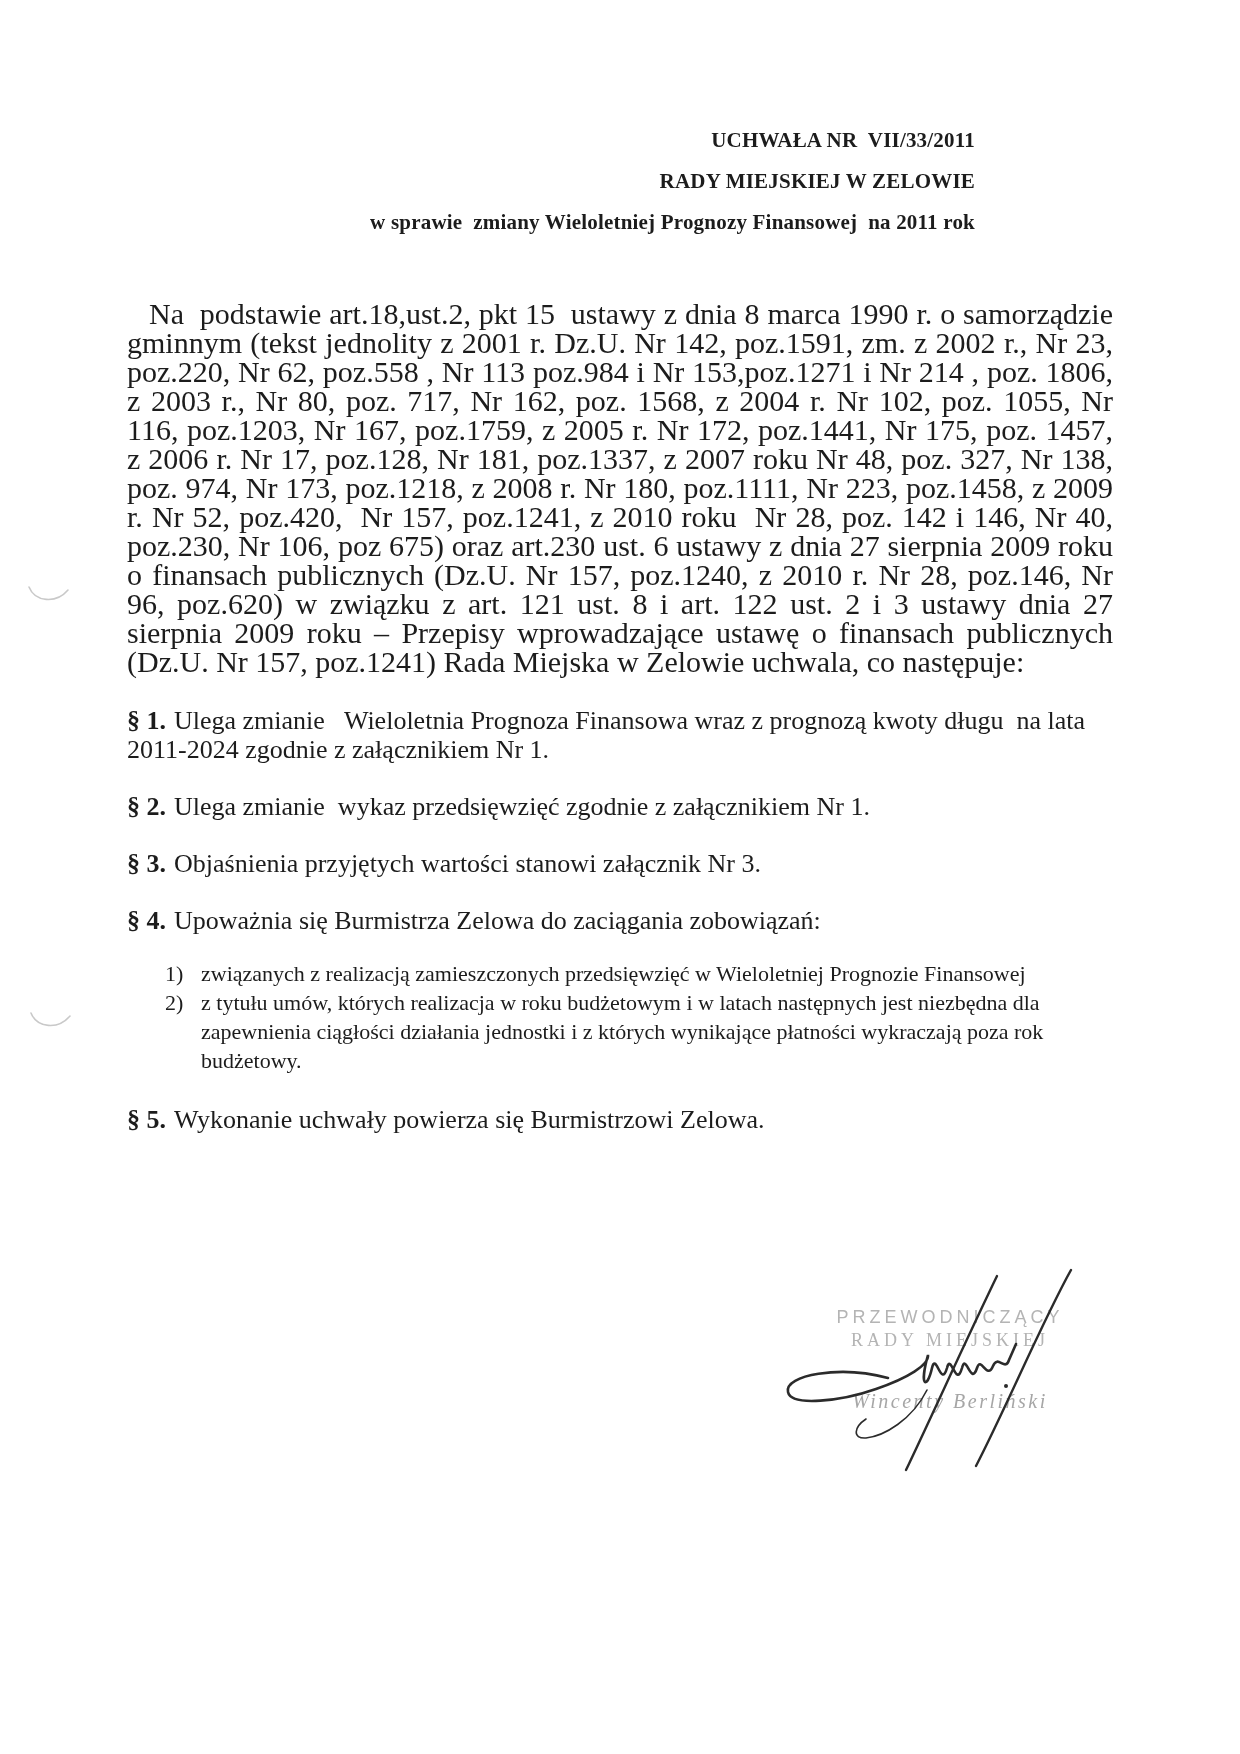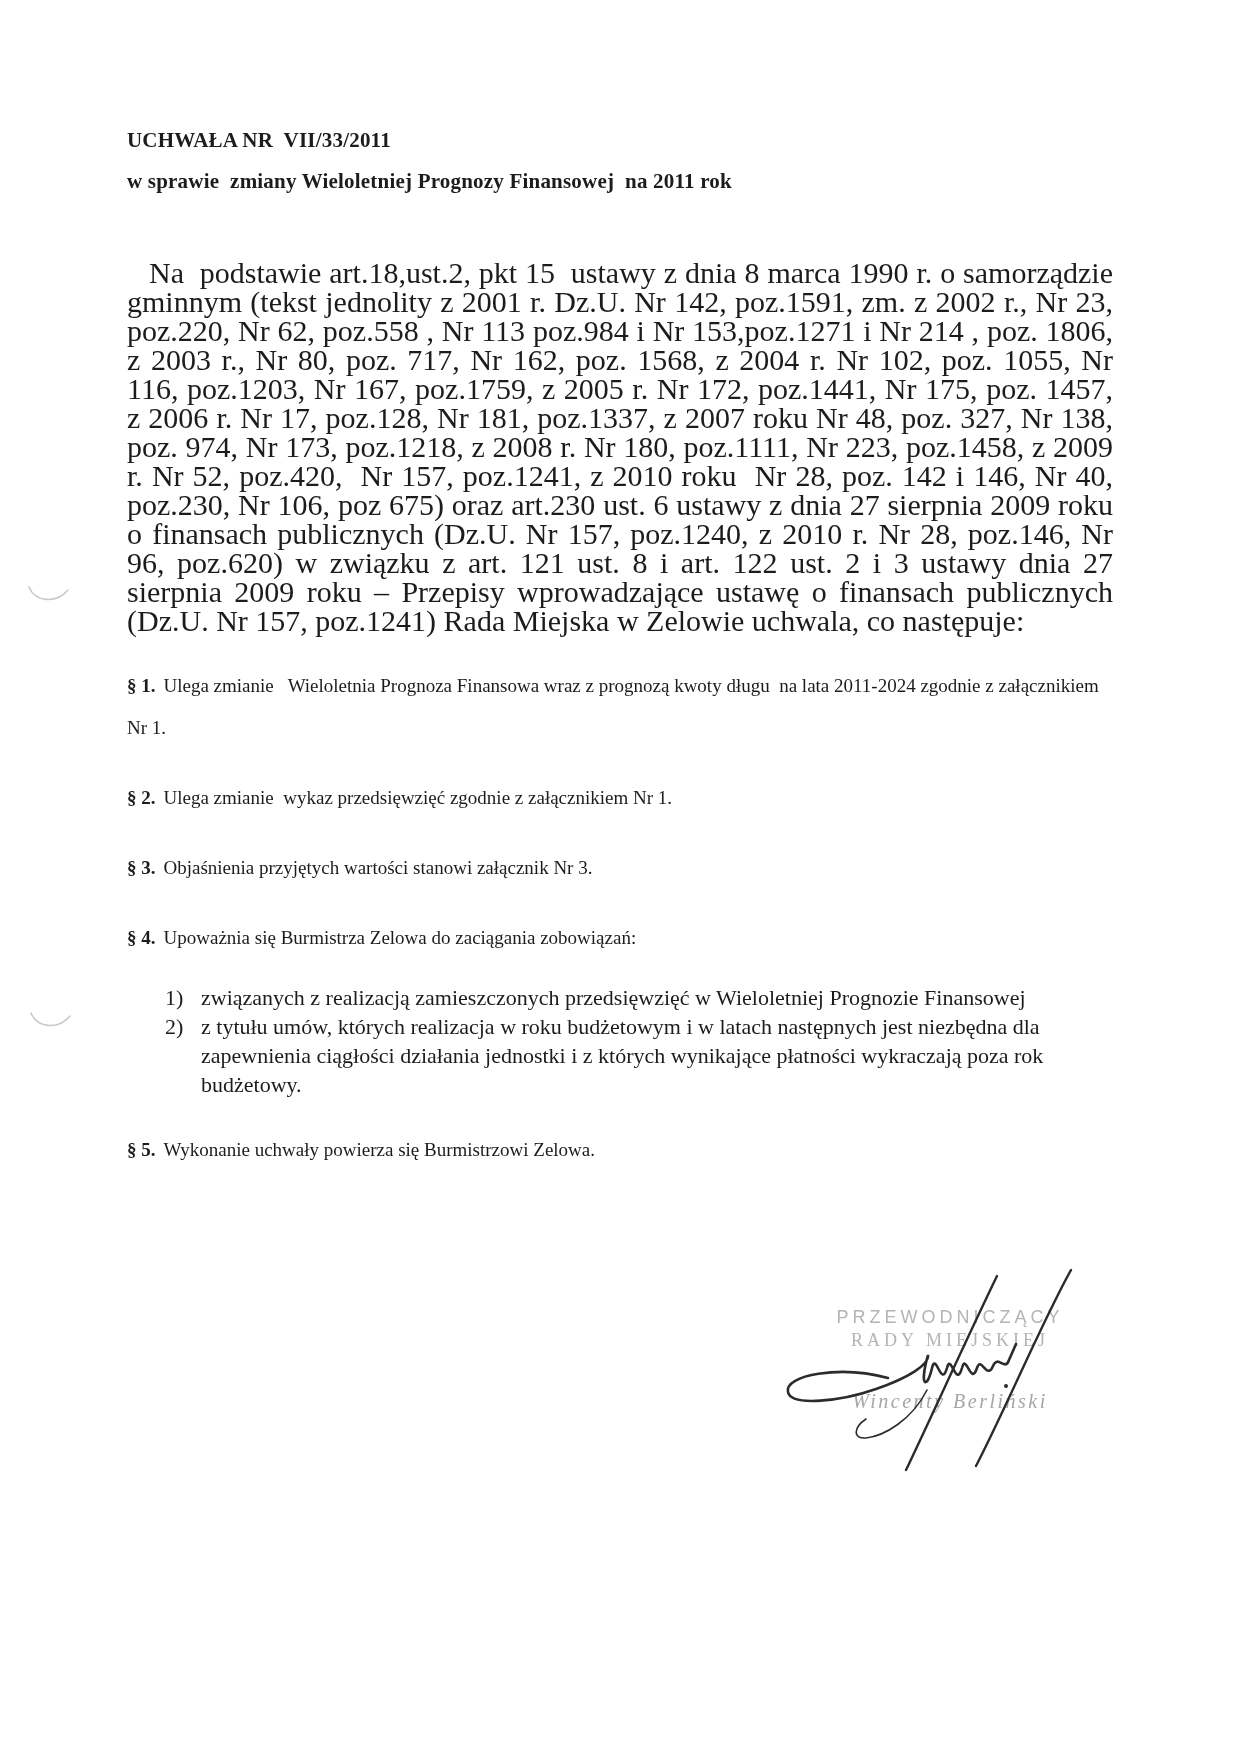--- a/index.html
+++ b/index.html
@@ -13,42 +13,42 @@
     overflow: hidden;
   }
   .content {
     position: absolute;
     left: 127px;
     top: 128px;
     width: 986px;
   }
   .headings {
     width: 848px;
-    text-align: left;
+    text-align: right;
   }
   .h-line {
     font-weight: bold;
     font-size: 21px;
     line-height: 25px;
     margin: 0 0 16px 0;
     white-space: pre-wrap;
     letter-spacing: 0.2px;
   }
   .preamble {
     margin: 64px 0 0 0;
     font-size: 30px;
     line-height: 29px;
     text-align: justify;
     text-indent: 22px;
     white-space: pre-wrap;
   }
   .section {
     margin: 28px 0 0 0;
-    font-size: 19px;
-    line-height: 42px;
+    font-size: 26px;
+    line-height: 29px;
     white-space: pre-wrap;
   }
   .section.first { margin-top: 30px; }
   .sec-label { font-weight: bold; margin-right: 8px; }
   .olist { margin: 24px 0 0 38px; }
   .li { display: flex; font-size: 22px; line-height: 29px; }
   .li-num { flex: 0 0 36px; }
   .li-text { flex: 1 1 auto; white-space: pre-wrap; }
   .signature-block {
     position: absolute;
@@ -85,20 +85,21 @@
 </style>
 </head>
 <body>
 
 <div class="page">
 
   <div class="content">
 
     <div class="headings">
       <p class="h-line">UCHWAŁA NR  VII/33/2011</p>
+      <p class="h-line">RADY MIEJSKIEJ W ZELOWIE</p>
       <p class="h-line">w sprawie  zmiany Wieloletniej Prognozy Finansowej  na 2011 rok</p>
     </div>
 
     <p class="preamble">Na  podstawie art.18,ust.2, pkt 15  ustawy z dnia 8 marca 1990 r. o samorządzie gminnym (tekst jednolity z 2001 r. Dz.U. Nr 142, poz.1591, zm. z 2002 r., Nr 23, poz.220, Nr 62, poz.558 , Nr 113 poz.984 i Nr 153,poz.1271 i Nr 214 , poz. 1806, z 2003 r., Nr 80, poz. 717, Nr 162, poz. 1568, z 2004 r. Nr 102, poz. 1055, Nr 116, poz.1203, Nr 167, poz.1759, z 2005 r. Nr 172, poz.1441, Nr 175, poz. 1457, z 2006 r. Nr 17, poz.128, Nr 181, poz.1337, z 2007 roku Nr 48, poz. 327, Nr 138, poz. 974, Nr 173, poz.1218, z 2008 r. Nr 180, poz.1111, Nr 223, poz.1458, z 2009 r. Nr 52, poz.420,  Nr 157, poz.1241, z 2010 roku  Nr 28, poz. 142 i 146, Nr 40, poz.230, Nr 106, poz 675) oraz art.230 ust. 6 ustawy z dnia 27 sierpnia 2009 roku o finansach publicznych (Dz.U. Nr 157, poz.1240, z 2010 r. Nr 28, poz.146, Nr 96, poz.620) w związku z art. 121 ust. 8 i art. 122 ust. 2 i 3 ustawy dnia 27 sierpnia 2009 roku – Przepisy wprowadzające ustawę o finansach publicznych (Dz.U. Nr 157, poz.1241) Rada Miejska w Zelowie uchwala, co następuje:</p>
 
     <p class="section first"><span class="sec-label">§ 1.</span><span>Ulega zmianie   Wieloletnia Prognoza Finansowa wraz z prognozą kwoty długu  na lata 2011-2024 zgodnie z załącznikiem Nr 1.</span></p>
 
     <p class="section"><span class="sec-label">§ 2.</span><span>Ulega zmianie  wykaz przedsięwzięć zgodnie z załącznikiem Nr 1.</span></p>
 
     <p class="section"><span class="sec-label">§ 3.</span><span>Objaśnienia przyjętych wartości stanowi załącznik Nr 3.</span></p>

